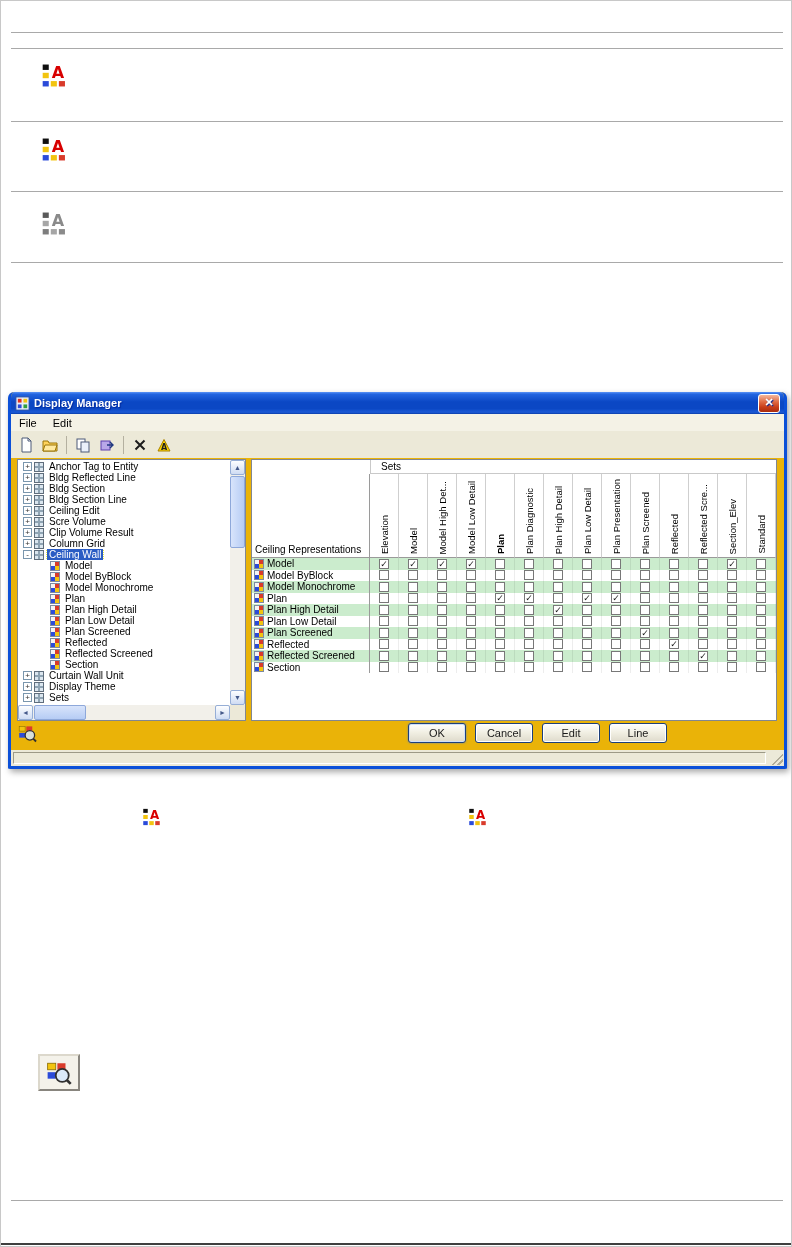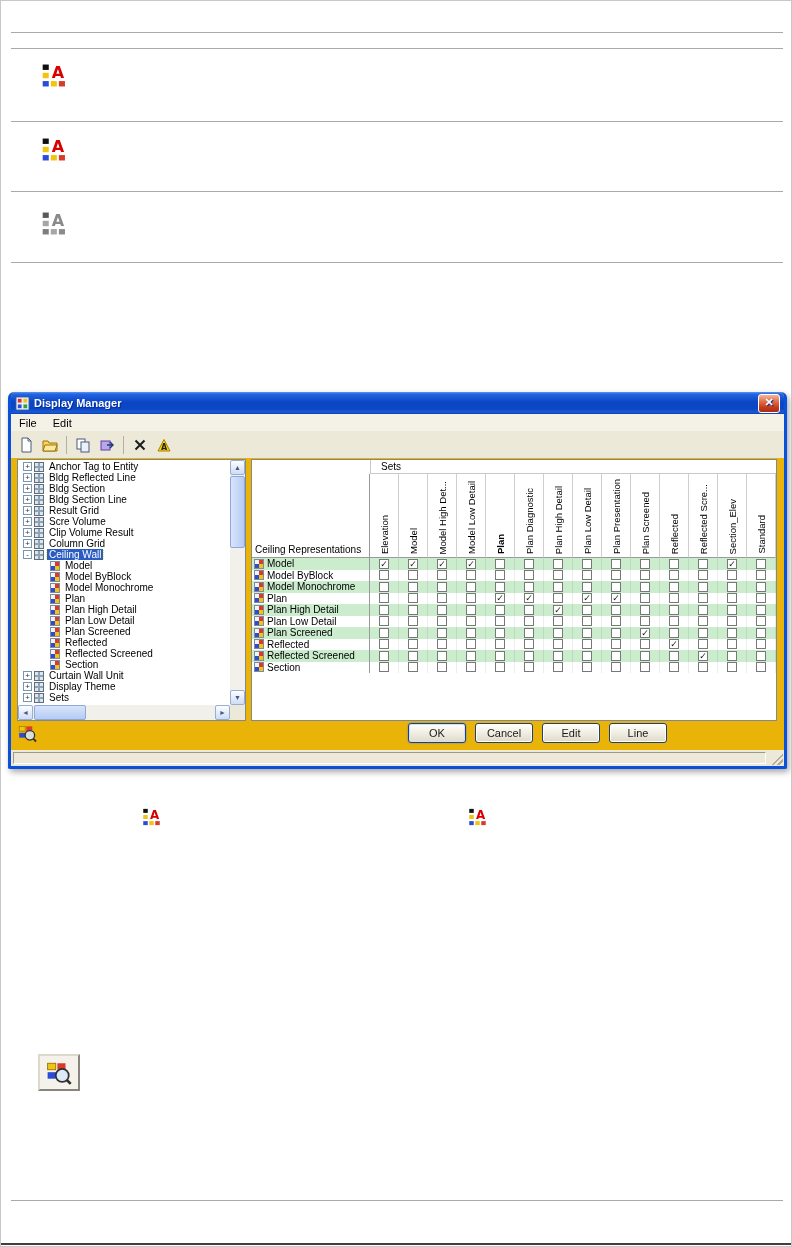--- a/index.html
+++ b/index.html
@@ -236,21 +236,21 @@
           <div class="trow">
             <span class="tindent" style="width: 3px;"></span>
             <span class="expbox">+</span>
             <span class="ticon cat"></span>
             <span class="tlabel">Bldg Section Line</span>
           </div>
           <div class="trow">
             <span class="tindent" style="width: 3px;"></span>
             <span class="expbox">+</span>
             <span class="ticon cat"></span>
-            <span class="tlabel">Result Grid</span>
+            <span class="tlabel">Ceiling Edit</span>
           </div>
           <div class="trow">
             <span class="tindent" style="width: 3px;"></span>
             <span class="expbox">+</span>
             <span class="ticon cat"></span>
             <span class="tlabel">Scre Volume</span>
           </div>
           <div class="trow">
             <span class="tindent" style="width: 3px;"></span>
             <span class="expbox">+</span>

